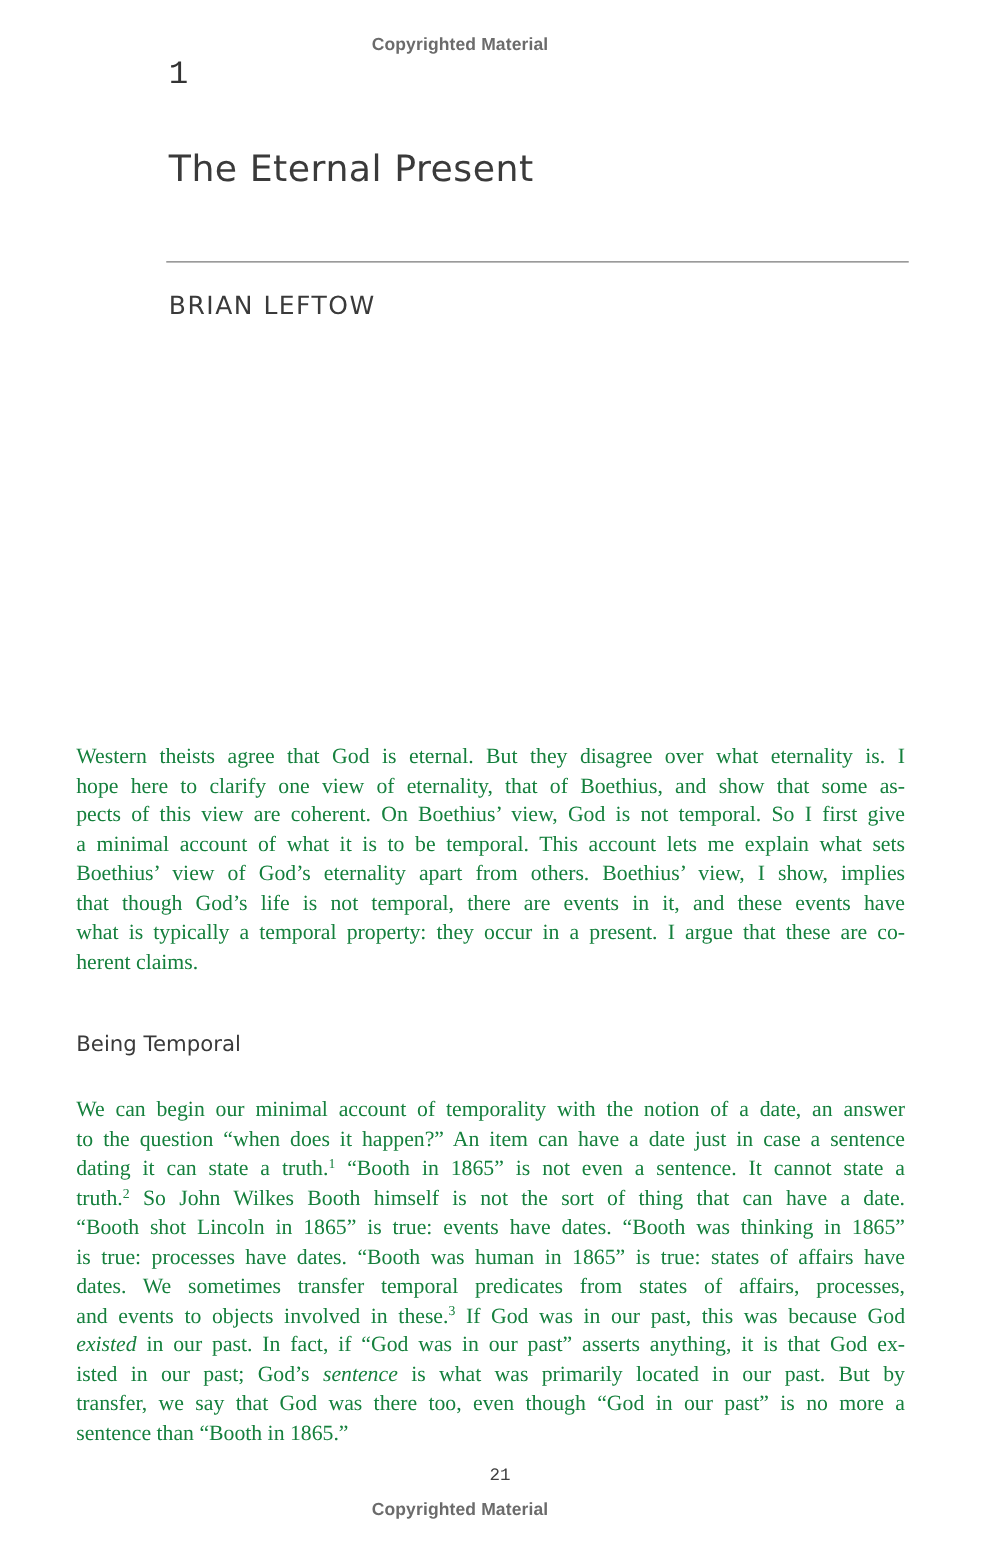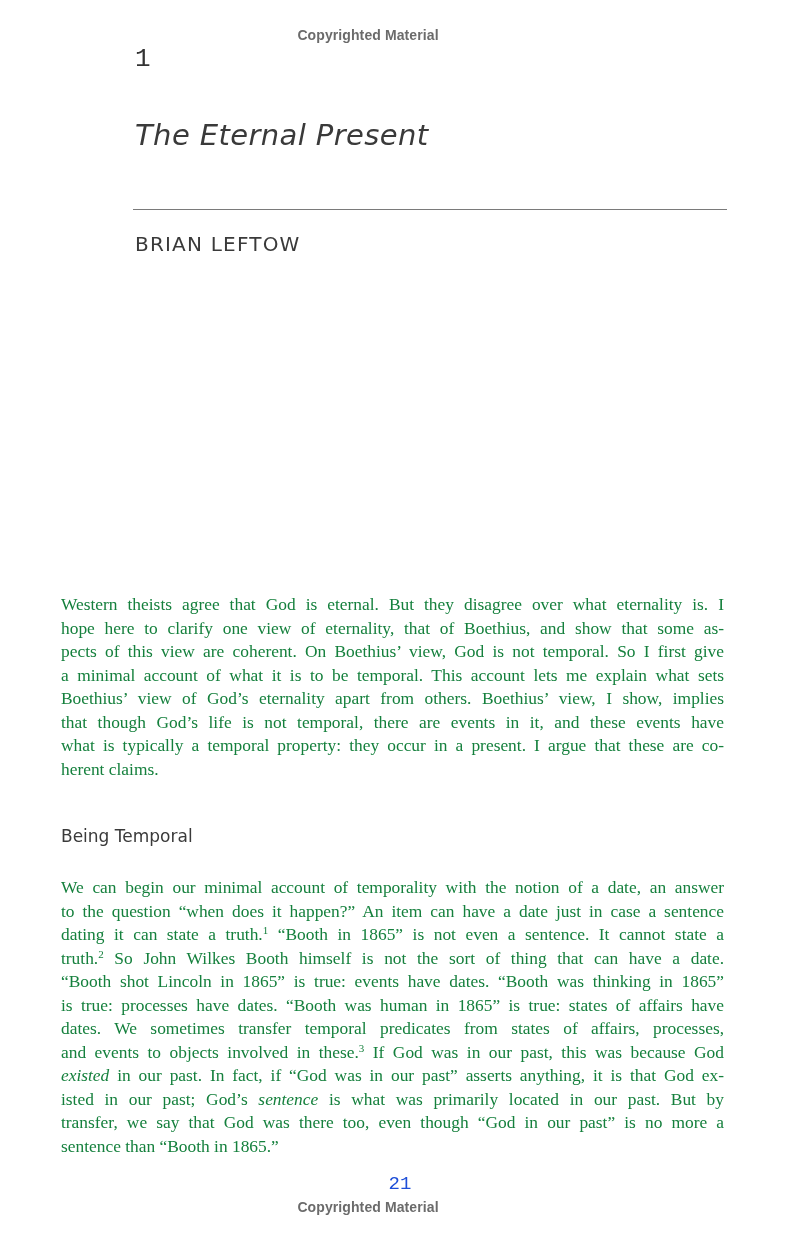--- a/index.html
+++ b/index.html
@@ -38,30 +38,30 @@
   .section-heading {
     position: absolute; left: 61px; top: 826px;
     font-family: "DejaVu Sans", sans-serif; font-size: 17px; color: #3a3a3a; text-align: right;
   }
   .para2 { top: 876px; }
   .line { display: block; text-align-last: justify; white-space: nowrap; }
   .line.last { text-align-last: left; }
   sup { font-size: 11px; line-height: 0; vertical-align: 6px; }
   .page-num {
     position: absolute; left: 0; width: 800px; top: 1173px; text-align: center;
-    font-family: "Liberation Mono", monospace; font-size: 19px; color: #1d4ed8;
+    font-family: "Liberation Mono", monospace; font-size: 14px; color: #404040;
   }
 </style>
 </head>
 <body>
 
 <div class="watermark wm-top">Copyrighted Material</div>
 
 <div class="chapter-num">1</div>
-<h1 class="chapter-title" style="margin:0;font-style:italic;">The Eternal Present</h1>
+<h1 class="chapter-title" style="margin:0;">The Eternal Present</h1>
 <div class="rule"></div>
 <div class="author">BRIAN LEFTOW</div>
 
 <div class="body-text intro">
   <span class="line">Western theists agree that God is eternal. But they disagree over what eternality is. I</span>
   <span class="line">hope here to clarify one view of eternality, that of Boethius, and show that some as-</span>
   <span class="line">pects of this view are coherent. On Boethius’ view, God is not temporal. So I first give</span>
   <span class="line">a minimal account of what it is to be temporal. This account lets me explain what sets</span>
   <span class="line">Boethius’ view of God’s eternality apart from others. Boethius’ view, I show, implies</span>
   <span class="line">that though God’s life is not temporal, there are events in it, and these events have</span>

